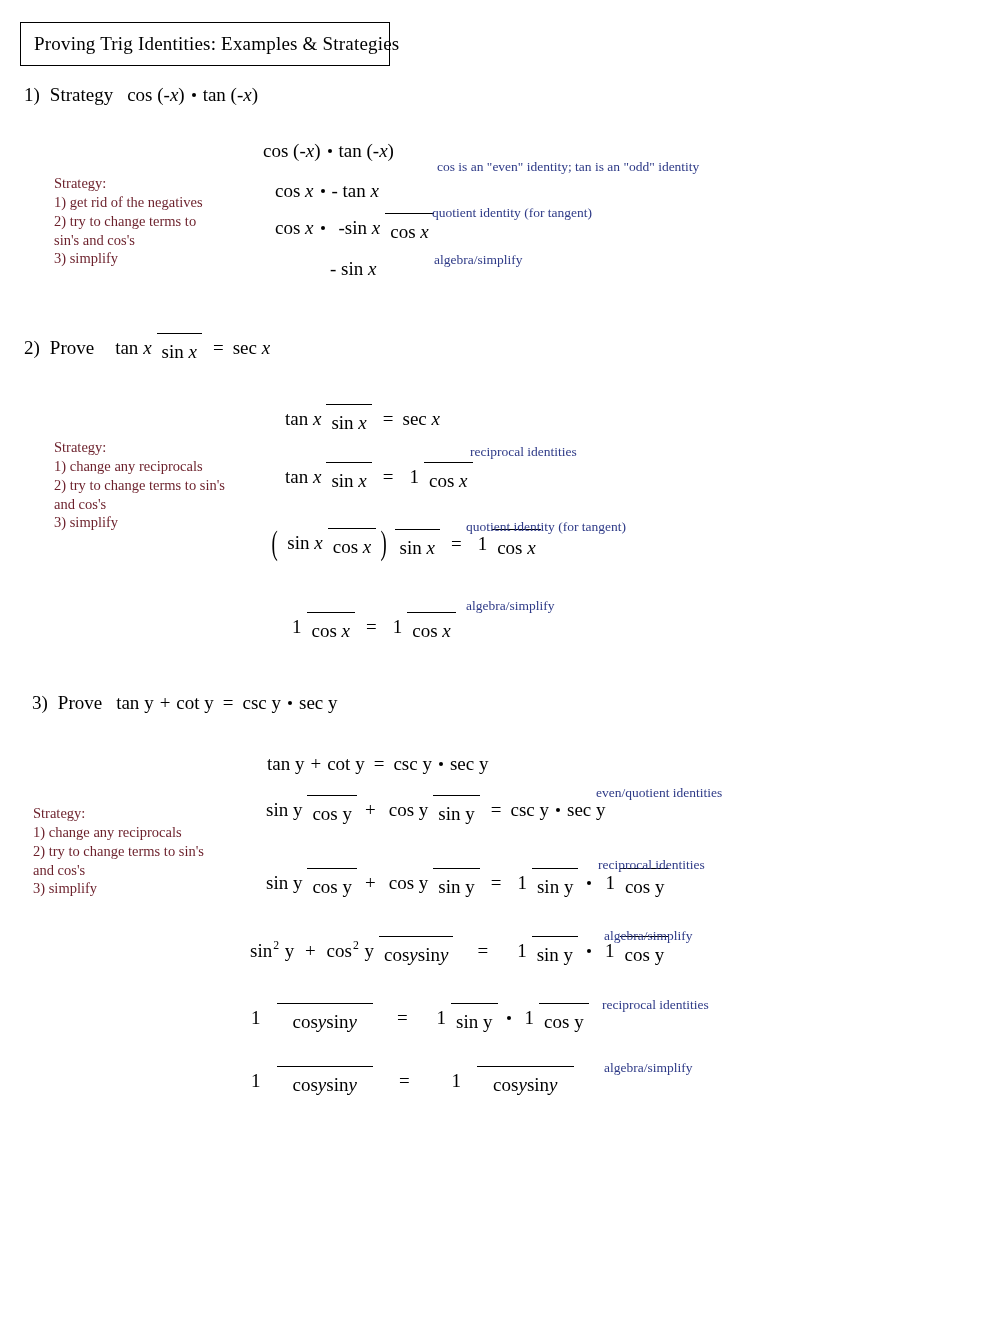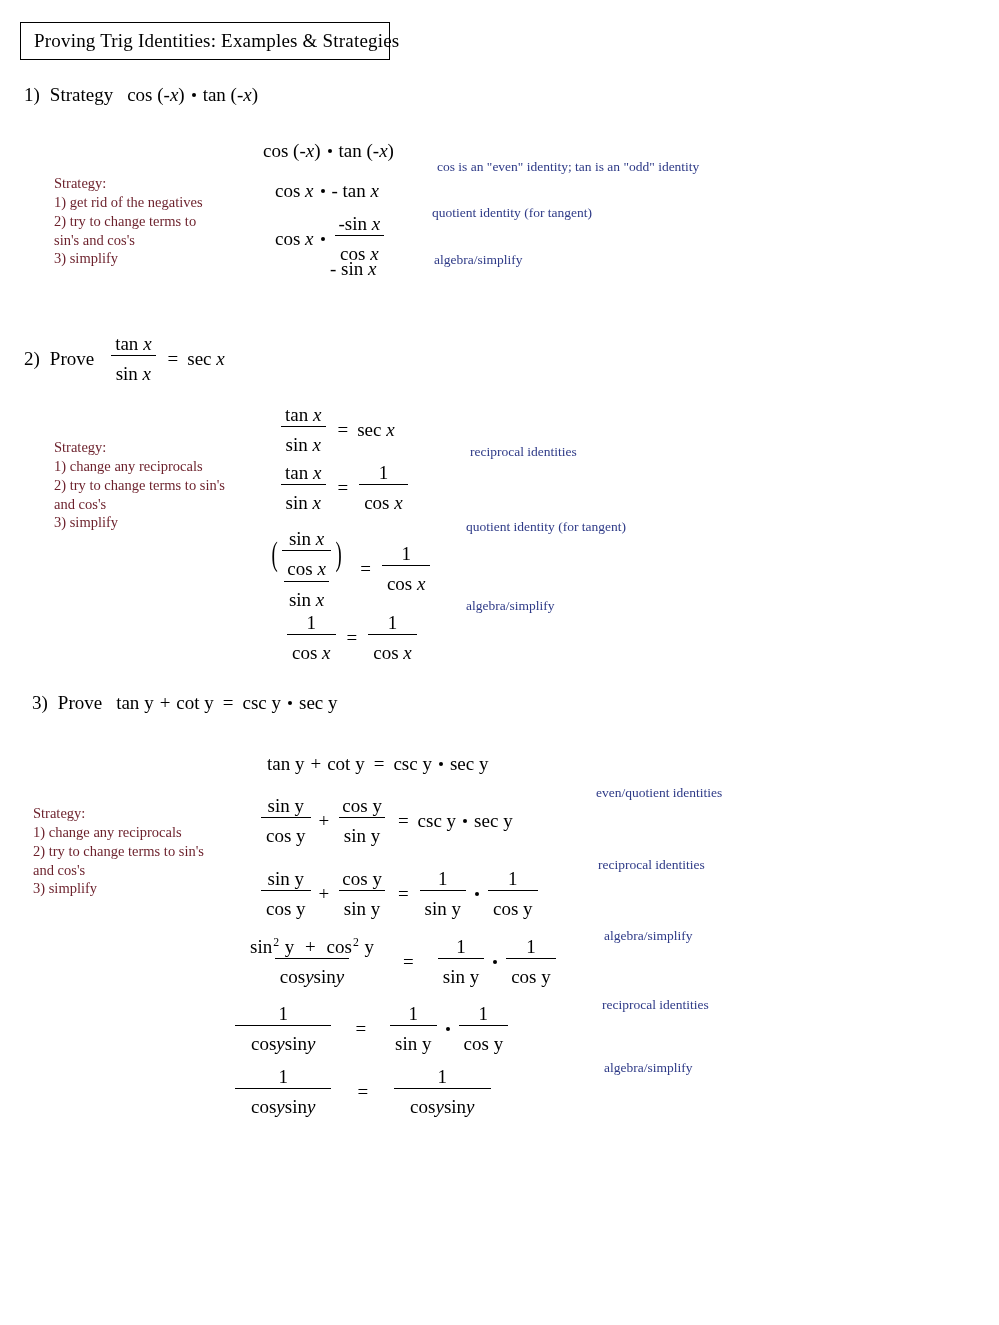--- a/index.html
+++ b/index.html
@@ -16,21 +16,21 @@
     overflow: hidden;
   }
 
   .abs { position: absolute; }
 
   
   #title-box {
     left: 20px;
     top: 22px;
     width: 370px;
-    height: 38px;
+    height: 44px;
     border: 1.5px solid #000;
     box-sizing: border-box;
     display: flex;
     align-items: center;
     padding-left: 13px;
   }
   #title-box .title-text {
     font-size: 19px;
     letter-spacing: 0.2px;
     white-space: nowrap;
@@ -85,21 +85,21 @@
     font-size: 0.62em;
     vertical-align: super;
     line-height: 0;
     margin-left: 1px;
     margin-right: 1px;
   }
 
   
   .frac {
     display: inline-flex;
-    flex-direction: column;
+    flex-direction: row;
     align-items: center;
     vertical-align: middle;
     margin: 0 2px;
   }
   .frac > .num {
     padding: 0 5px 1px 5px;
     line-height: 1.12;
   }
   .frac > .den {
     padding: 7px 5px 0 5px;

